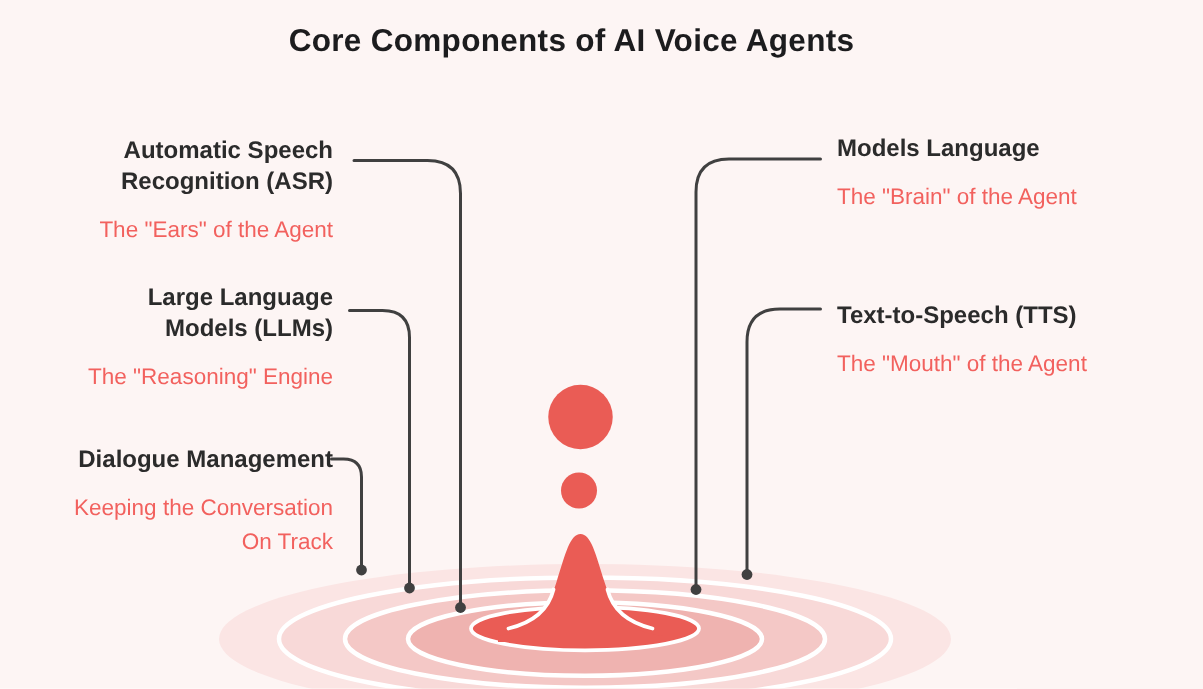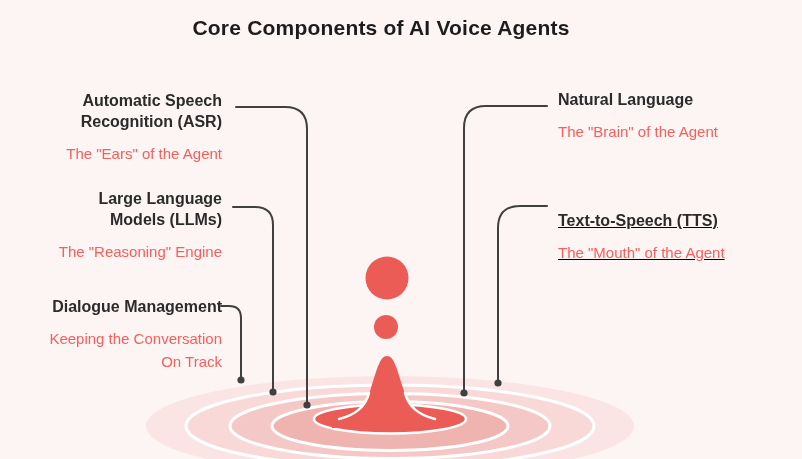--- a/index.html
+++ b/index.html
@@ -46,21 +46,21 @@
   .comp .tag {
     margin-top: 10px;
     font-size: 15px;
     line-height: 23px;
     color: #f2615e;
   }
   .pos-asr { top: 90px;  }
   .pos-llm { top: 188px; }
   .pos-dlg { top: 296px; }
   .pos-nlu { top: 89px;  }
-  .pos-tts { top: 210px; text-decoration: underline; }
+  .pos-tts { top: 200px; }
 </style>
 </head>
 <body>
 
 <div class="stage">
 
   <svg class="illustration" viewBox="0 0 802 459">
 
     <ellipse cx="390" cy="426" rx="244" ry="50" fill="#fbe5e4"></ellipse>
     <ellipse cx="390" cy="426" rx="204" ry="41" fill="#f8d9d8" stroke="#ffffff" stroke-width="3"></ellipse>
@@ -121,21 +121,21 @@
       <div>Dialogue Management</div>
     </div>
     <div class="tag">
       <div>Keeping the Conversation</div>
       <div>On Track</div>
     </div>
   </div>
 
   <div class="comp right pos-nlu">
     <div class="name">
-      <div>Natural Language</div>
+      <div>Models Language</div>
     </div>
     <div class="tag">
       <div>The "Brain" of the Agent</div>
     </div>
   </div>
 
   <div class="comp right pos-tts">
     <div class="name">
       <div>Text-to-Speech (TTS)</div>
     </div>

